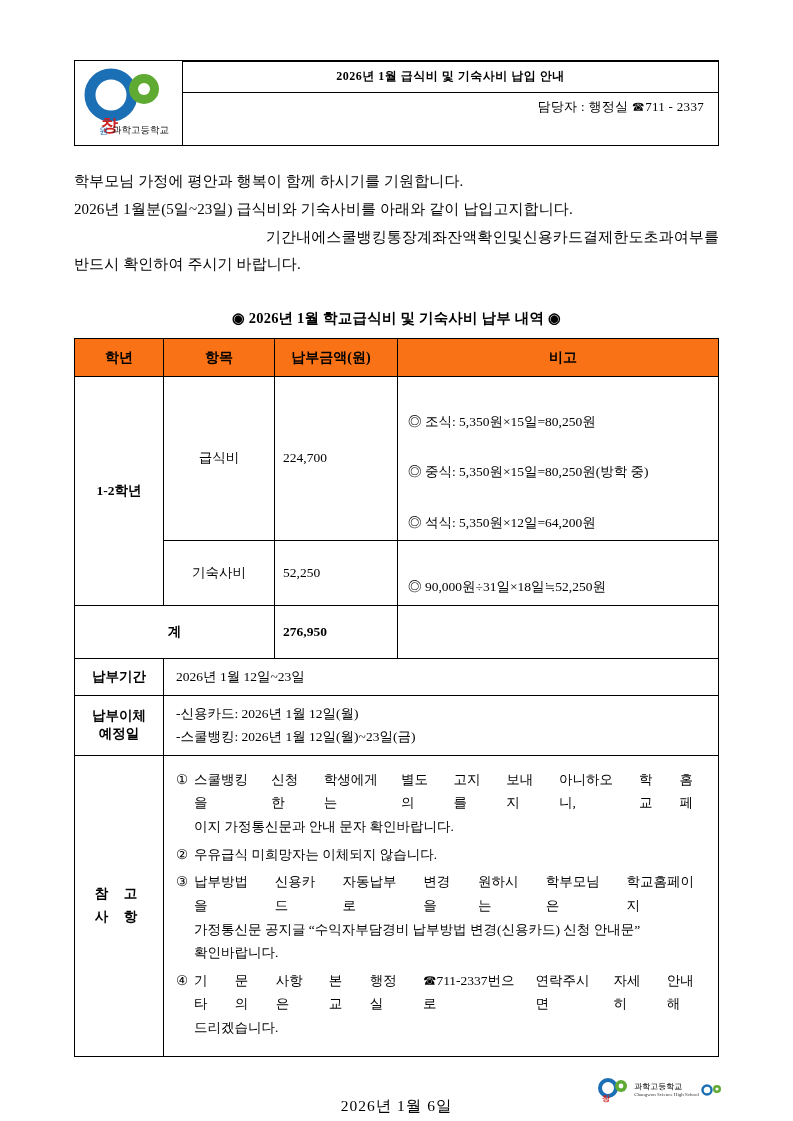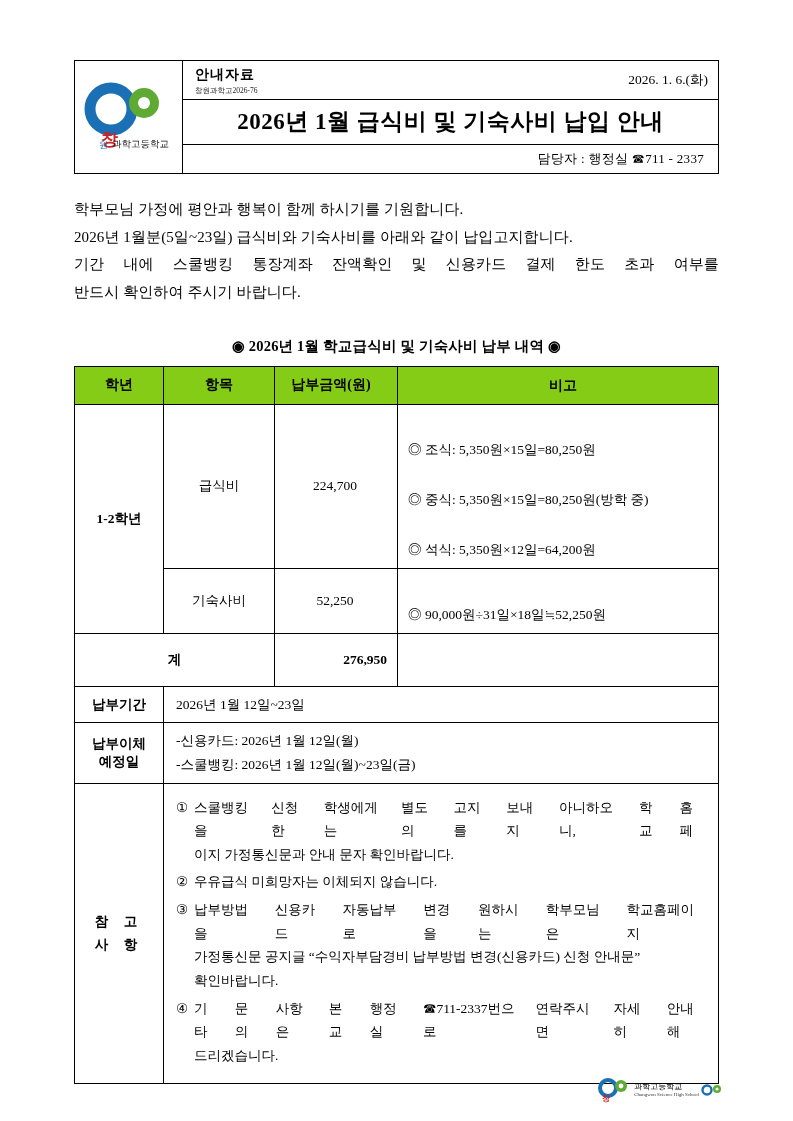--- a/index.html
+++ b/index.html
@@ -71,42 +71,42 @@
   .hdr-date {
     font-size: 13.5px;
     padding-top: 4px;
     white-space: nowrap;
   }
   .hdr-title-row {
     border-top: 1px solid #000;
     border-bottom: 1px solid #000;
     text-align: center;
     padding: 6px 0 7px 0;
-    font-size: 23px;
+    font-size: 12px;
     font-weight: bold;
     letter-spacing: 0.5px;
   }
   .hdr-row3 {
     text-align: right;
     font-size: 13px;
     padding: 5px 14px 5px 0;
     letter-spacing: 0.3px;
   }
 
   
   .intro {
     margin-top: 22px;
     font-size: 15px;
     line-height: 1.85;
     letter-spacing: 0.1px;
   }
   .intro div { white-space: nowrap; }
   .intro .justify {
     display: flex;
-    justify-content: space-between;
+    justify-content: flex-end;
   }
 
   
   .section-title {
     text-align: center;
     font-size: 14.5px;
     font-weight: bold;
     margin: 30px 0 10px 0;
     letter-spacing: 0.2px;
   }
@@ -117,35 +117,35 @@
     width: 100%;
     table-layout: fixed;
   }
   table.main th, table.main td {
     border: 1px solid #000;
     font-size: 13.5px;
     padding: 6px 8px;
     vertical-align: middle;
   }
   table.main thead th {
-    background: #84cc16;
+    background: #f97316;
     text-align: center;
     font-weight: bold;
     font-size: 14px;
     padding: 7px 0;
   }
   .c-grade { width: 88px; text-align: center; font-weight: bold; font-size: 14.5px; }
   .c-item  { width: 110px; text-align: center; }
-  .c-amt   { width: 112px; text-align: center; padding-right: 10px !important; }
+  .c-amt   { width: 112px; text-align: left; padding-right: 10px !important; }
   .c-note  { font-size: 11.5px; line-height: 1.65; padding-left: 10px !important; }
   .note-line { white-space: nowrap; margin-top: 28px; }
   .row-tall td { height: 86px; }
   .row-mid td { height: 52px; }
   .row-sum td { height: 40px; text-align: center; font-weight: bold; }
-  .row-sum td.c-amt { text-align: right; font-weight: bold; }
+  .row-sum td.c-amt { text-align: left; font-weight: bold; }
   .lbl-cell {
     text-align: center;
     font-weight: bold;
     font-size: 14px;
     width: 88px;
   }
   .val-cell {
     font-size: 14px;
     padding-left: 12px !important;
     line-height: 1.75;
@@ -229,27 +229,20 @@
           <circle cx="30" cy="30" r="21" fill="none" stroke="#1b6fb5" stroke-width="11"></circle>
           <circle cx="63" cy="24" r="15" fill="#5faa33"></circle>
           <circle cx="63" cy="24" r="6" fill="#ffffff"></circle>
           <text x="20" y="66" font-family="Liberation Sans, sans-serif" font-size="17" font-weight="bold" fill="#cc2222">창</text>
           <text x="18" y="69" font-family="Liberation Sans, sans-serif" font-size="9" fill="#1b6fb5">원</text>
           <text x="31" y="68" font-family="Liberation Sans, sans-serif" font-size="9.5" fill="#111">과학고등학교</text>
         </svg>
       </div>
     </div>
     <div class="header-right">
-      <div class="hdr-row1">
-        <div>
-          <div class="hdr-doc-type">안내자료</div>
-          <div class="hdr-doc-no">창원과학고2026-76</div>
-        </div>
-        <div class="hdr-date">2026. 1. 6.(화)</div>
-      </div>
       <div class="hdr-title-row">2026년 1월 급식비 및 기숙사비 납입 안내</div>
       <div class="hdr-row3">담당자 : 행정실 ☎711 - 2337</div>
     </div>
   </div>
 
   <div class="intro">
     <div>학부모님 가정에 평안과 행복이 함께 하시기를 기원합니다.</div>
     <div>2026년 1월분(5일~23일) 급식비와 기숙사비를 아래와 같이 납입고지합니다.</div>
     <div class="justify">
       <span>기간</span>

